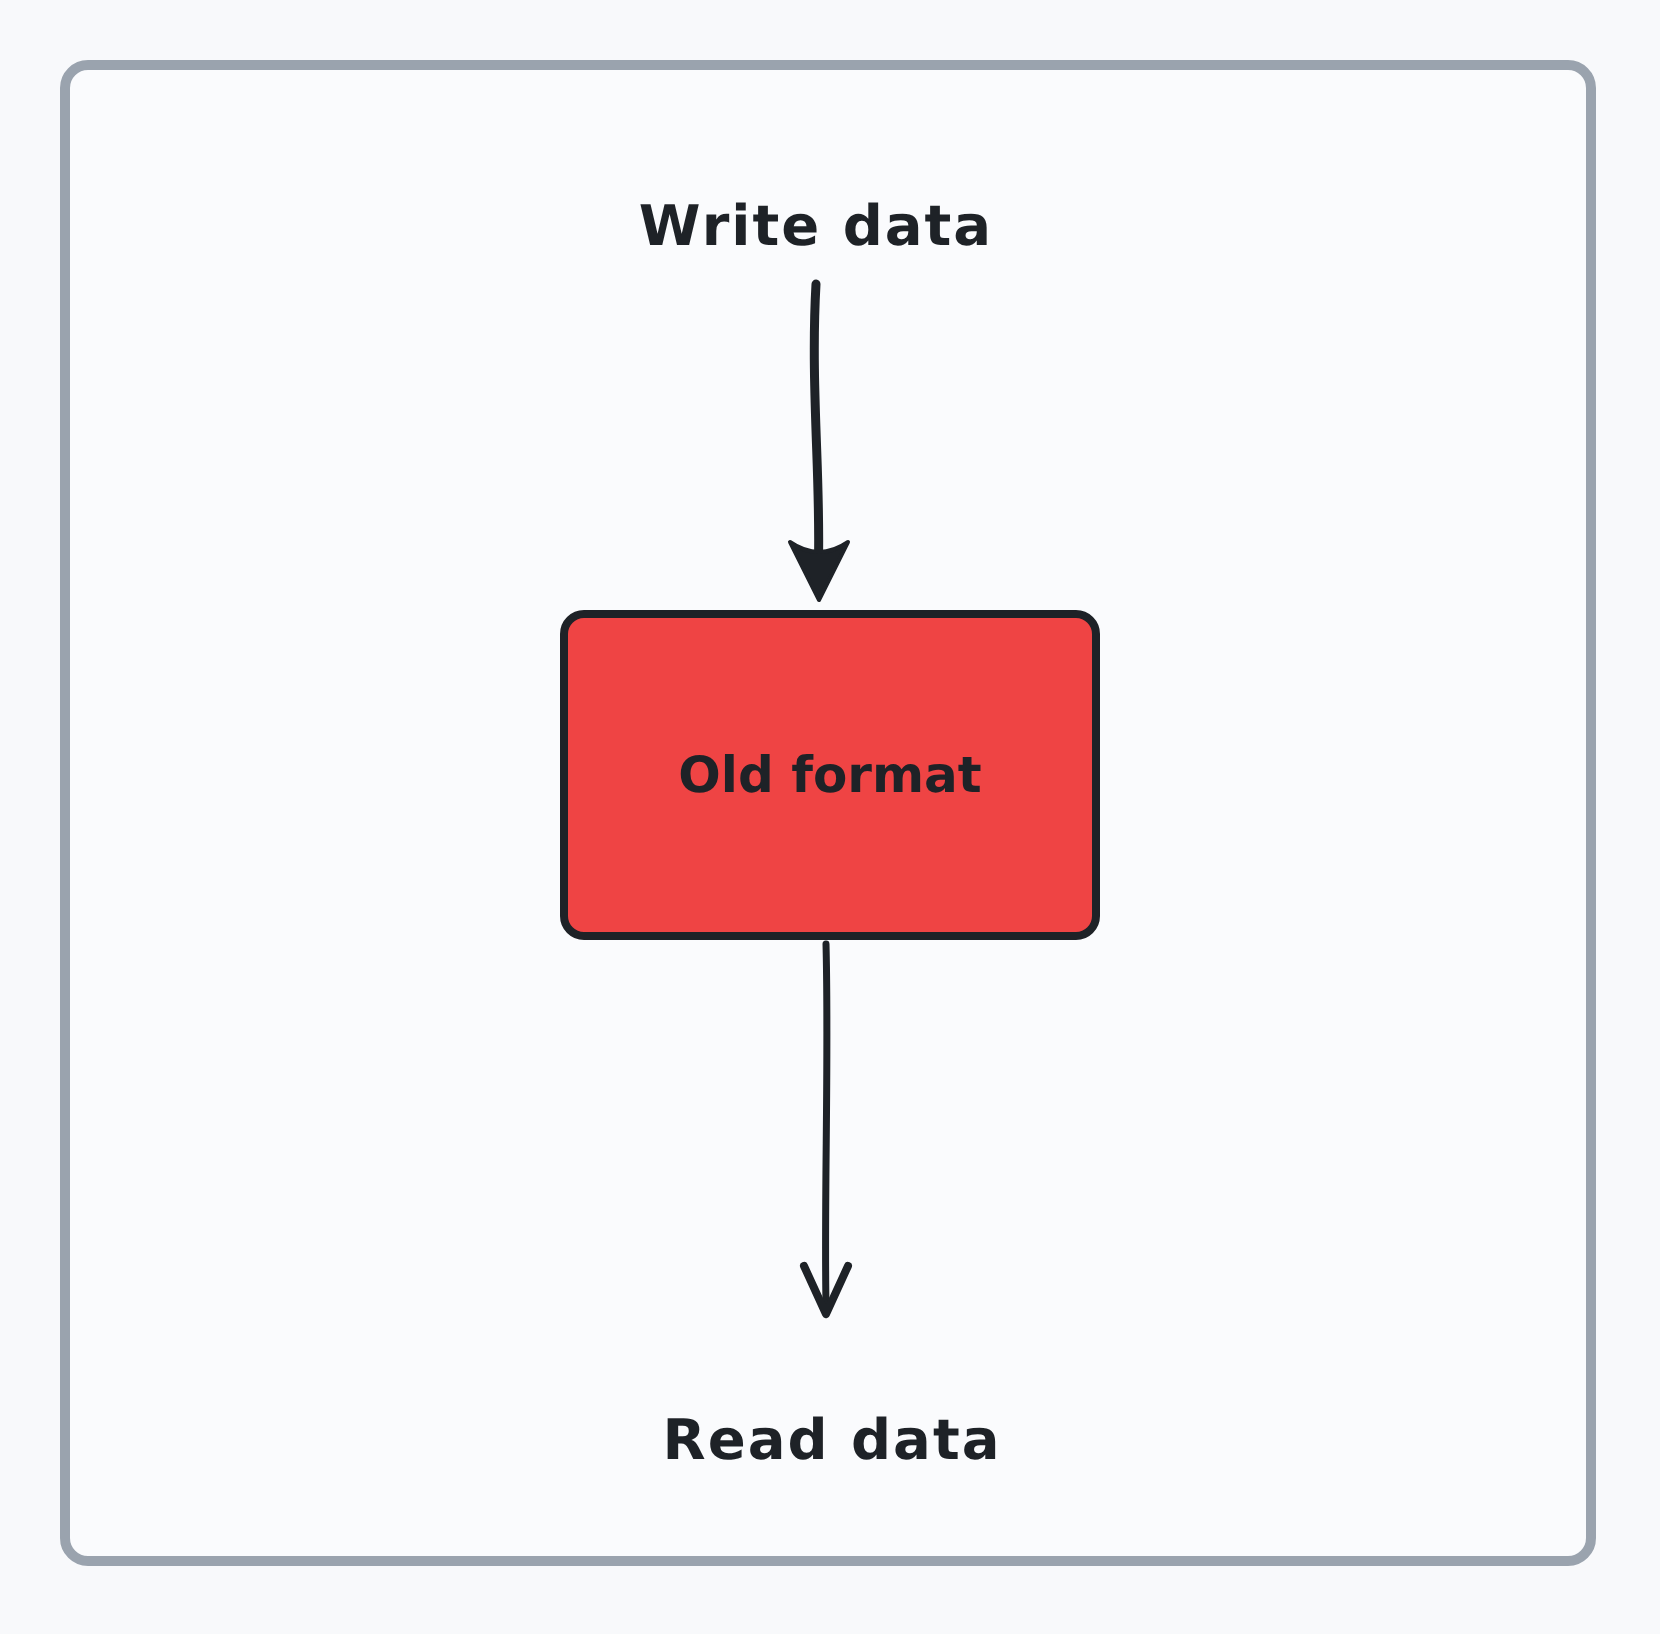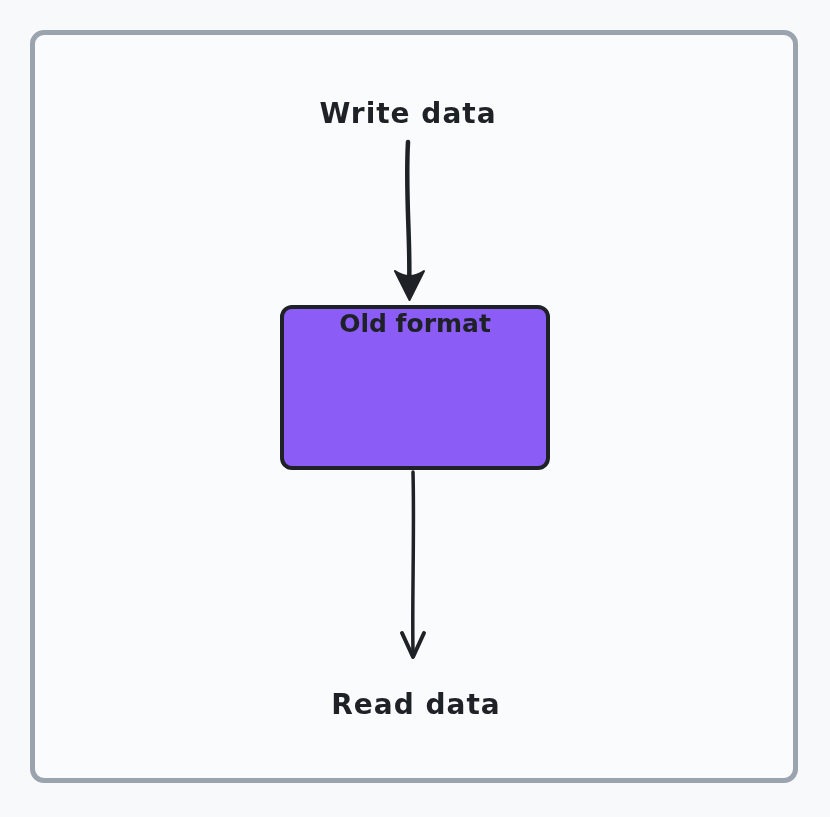--- a/index.html
+++ b/index.html
@@ -36,32 +36,33 @@
   .flow-label {
     position: absolute;
     transform: translate(-50%, -50%);
     color: var(--ink, #1e2227);
     font-weight: 700;
     font-size: 28px;
     letter-spacing: 1px;
     white-space: nowrap;
   }
   .flow-label.top   { left: 408px; top: 113px; }
-  .flow-label.bottom{ left: 416px; top: 704px; }
+  .flow-label.bottom{ left: 416px; top: 720px; }
   .node-box {
     position: absolute;
     left: 280px;
     top: 305px;
     width: 270px;
     height: 165px;
     box-sizing: border-box;
     border: 4.5px solid var(--ink, #1e2227);
     border-radius: 12px;
-    background: #8b5cf6;
+    background: #ef4444;
     display: flex;
+    align-items: center;
     justify-content: center;
   }
   .node-box .node-label {
     color: var(--ink, #1e2227);
     font-weight: 700;
     font-size: 25px;
     white-space: nowrap;
   }
   .arrow-stroke {
     fill: none;

